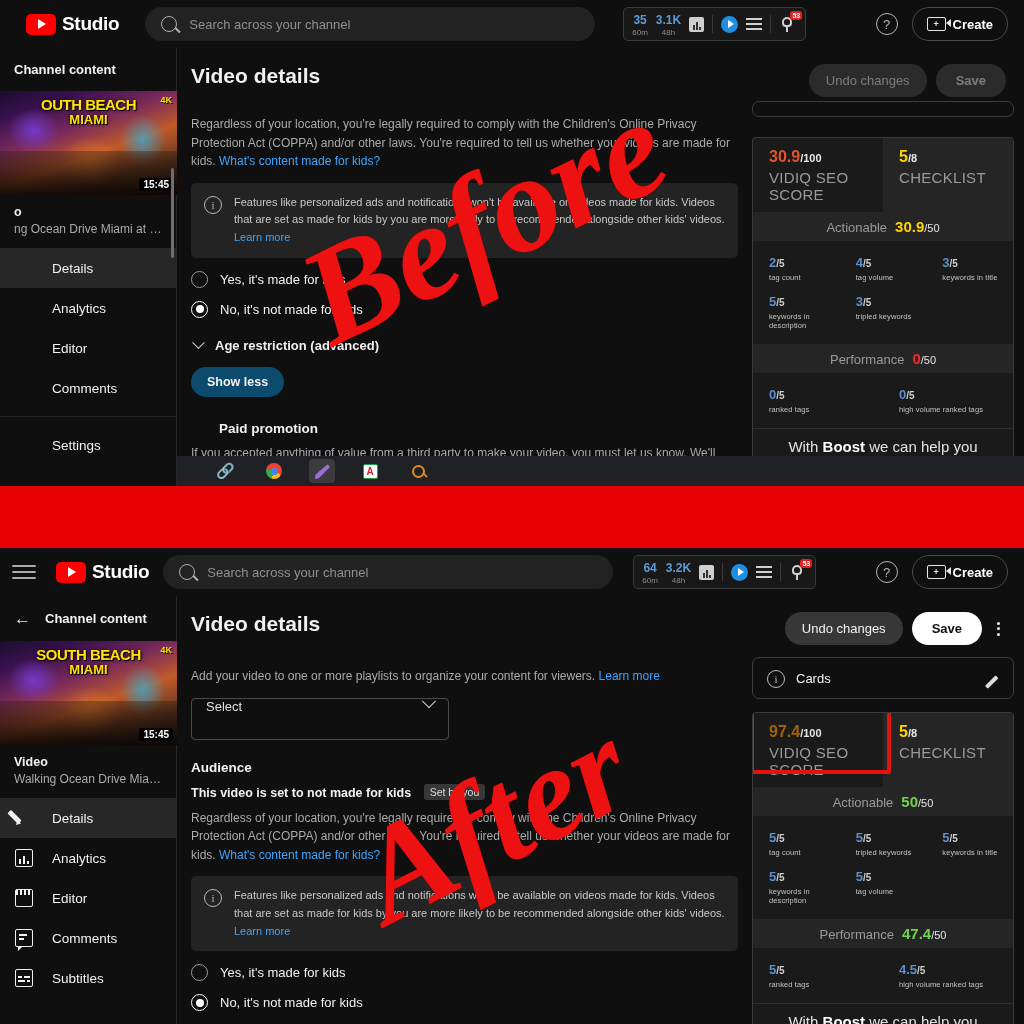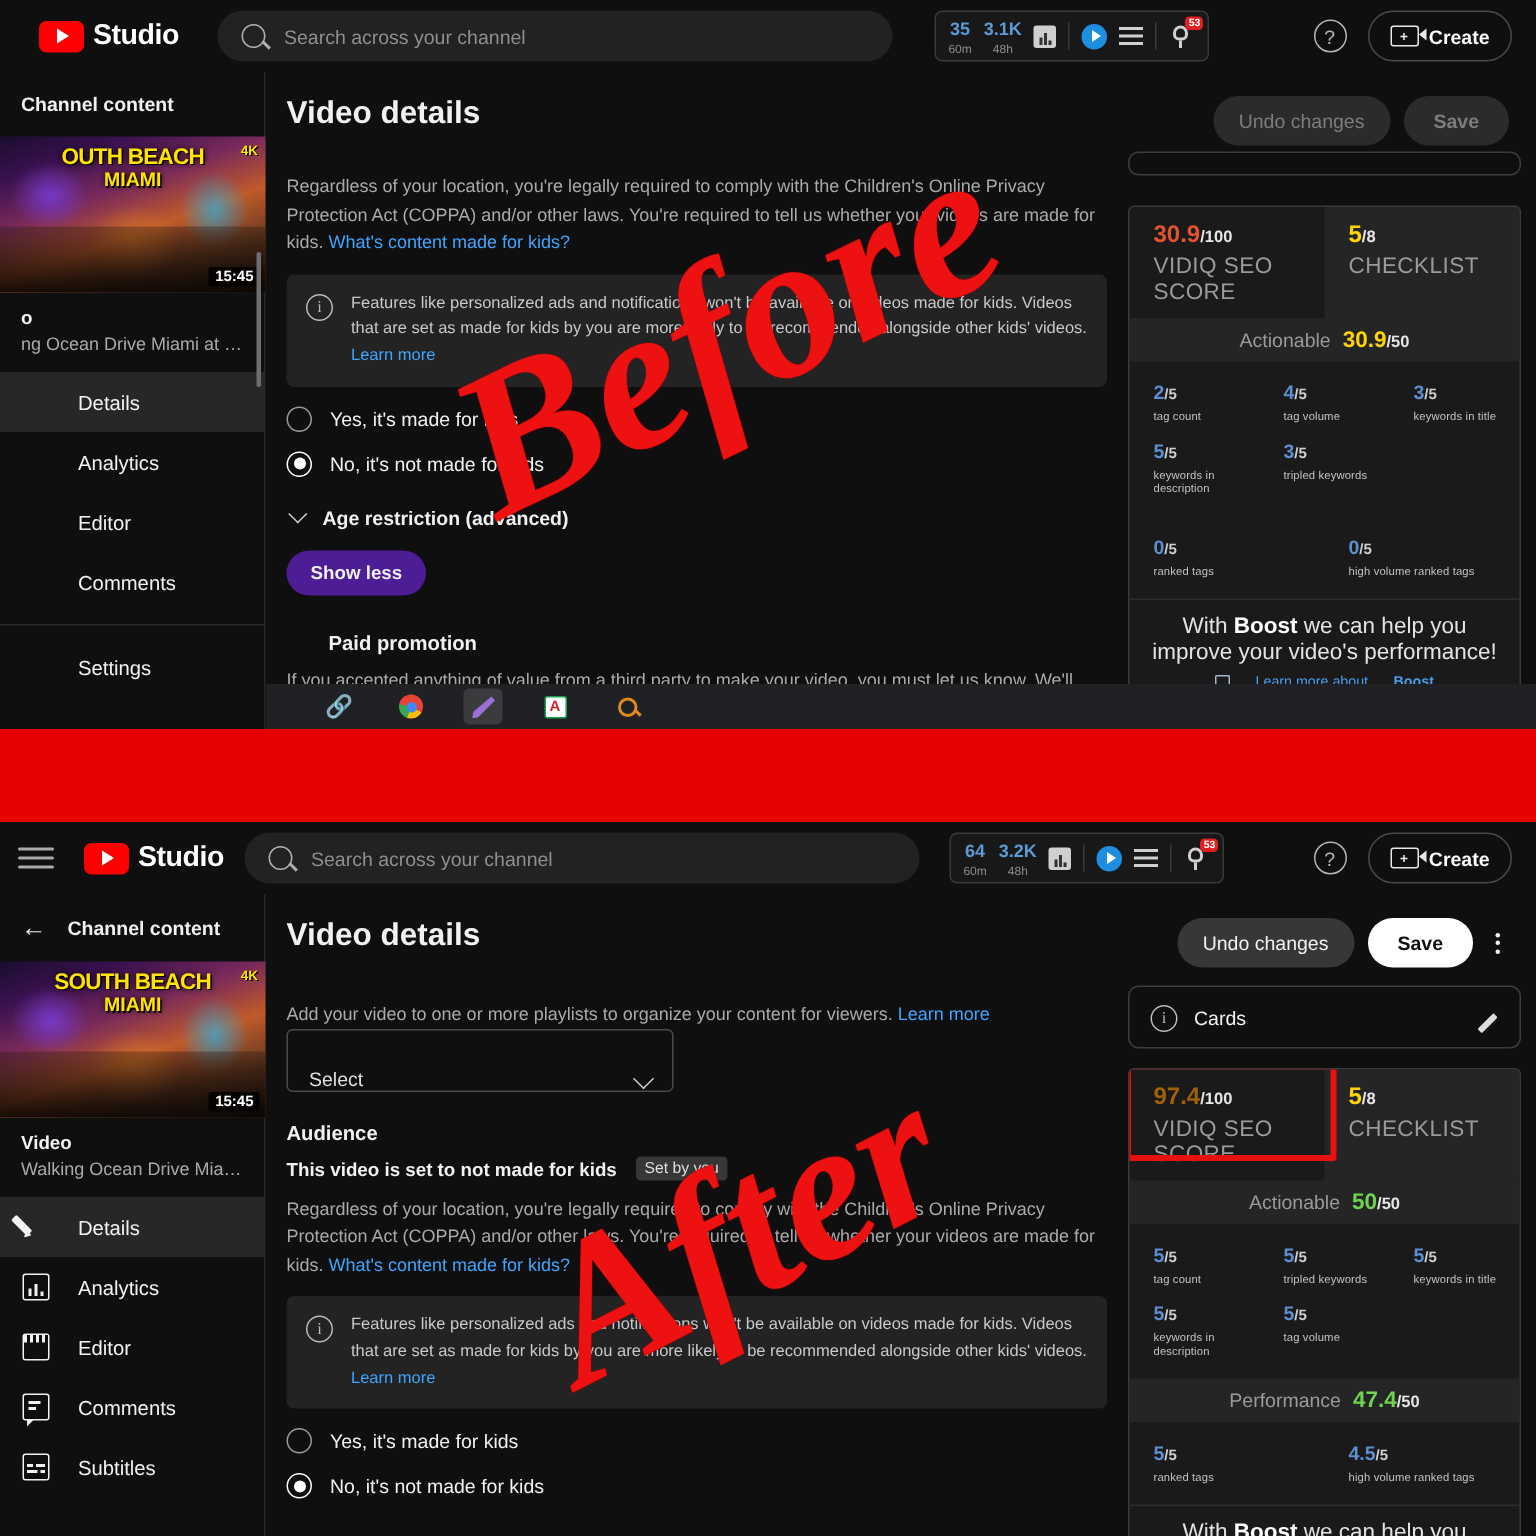--- a/index.html
+++ b/index.html
@@ -156,22 +156,22 @@
   .kebab i { width:3px;height:3px;border-radius:50%;background:#f1f1f1;display:block; }
 
   .content { display: flex; gap: 0; padding: 12px 10px 0 14px; }
   .col-left { flex: 1; padding-right: 14px; }
   .col-right { width: 262px; flex: none; }
 
   .p-muted { color: #aaa; font-size: 12px; line-height: 1.55; }
   .lnk { color: #3ea6ff; }
   .sec-h { color: #f1f1f1; font-size: 13.5px; font-weight: 700; }
 
-  .select-box { margin-top: 0; width: 258px; height: 42px; border: 1px solid #4a4a4a;
-    border-radius: 4px; display:flex; align-items:flex-end; padding: 0 14px; color:#e0e0e0; font-size:13px; }
+  .select-box { margin-top: 12px; width: 258px; height: 42px; border: 1px solid #4a4a4a;
+    border-radius: 4px; display:flex; align-items:flex-start; padding: 0 14px; color:#e0e0e0; font-size:13px; }
   .chev { margin-left:auto; width:10px;height:10px;border-right:1.8px solid #cfcfcf;
     border-bottom:1.8px solid #cfcfcf; transform: rotate(45deg) translate(-2px,-2px); }
 
   .set-by { display:inline-block; background:#373737; color:#ddd; font-size:10.5px;
     padding: 2px 6px; border-radius: 3px; vertical-align: middle; margin-left: 8px; }
 
   .notice { margin-top: 12px; background: #232323; border-radius: 5px; padding: 11px 13px;
     display: flex; gap: 12px; align-items: flex-start; }
   .info-ico { width: 18px; height: 18px; border: 1.5px solid #b9b9b9; border-radius: 50%;
     color: #b9b9b9; font-size: 11px; display:flex;align-items:center;justify-content:center;
@@ -183,21 +183,21 @@
     flex: none; display:flex;align-items:center;justify-content:center; }
   .radio.on { border-color: #fff; }
   .radio.on::after { content:""; width:8px;height:8px;border-radius:50%;background:#fff; }
   .radio-lbl { color: #f1f1f1; font-size: 13px; }
 
   .agerow { display:flex; align-items:center; gap:12px; margin-top: 20px; }
   .chev-d { width:9px;height:9px;border-right:1.8px solid #cfcfcf;border-bottom:1.8px solid #cfcfcf;
     transform: rotate(45deg) translate(-2px,-2px); margin-left:3px; }
   .agerow .t { color:#f1f1f1; font-size:13px; font-weight:700; }
 
-  .showless { margin-top: 14px; background: #4c1d95; color:#f1f1f1; font-size:12.5px;
+  .showless { margin-top: 14px; background: #0c4a6e; color:#f1f1f1; font-size:12.5px;
     font-weight:600; padding: 8px 16px; border-radius:18px; display:inline-block; }
 
   
   .cards-box { border: 1px solid #3d3d3d; border-radius: 7px; height: 42px;
     display:flex; align-items:center; padding: 0 14px; gap: 11px; }
   .cards-box .t { color:#f1f1f1; font-size: 13px; }
   .pen-ico { margin-left:auto; width:16px;height:16px; position:relative; }
   .pen-ico::before{content:"";position:absolute;left:2px;top:1px;width:4px;height:15px;
     background:#dcdcdc;transform:rotate(45deg);transform-origin:bottom left;border-radius:1px;}
 
@@ -207,21 +207,21 @@
   .seo-top { display:flex; }
   .seo-cell { flex:1; padding: 10px 0 9px 16px; }
   .seo-cell.alt { background: #252525; }
   .seo-cell .big { font-size: 16px; font-weight: 700; }
   .seo-cell .den { font-size: 11px; font-weight: 700; color: #e6e6e6; }
   .seo-cell .lab { color: #9a9a9a; font-size: 15px; margin-top: 3px; letter-spacing: .3px; }
 
   .seo-band { background: #252525; text-align: center; padding: 6px 0; font-size: 13px; }
   .seo-band .lb { color: #9a9a9a; }
   .seo-band .v { font-weight: 700; font-size: 15px; margin-left: 8px; }
-  .seo-band .vs { font-weight: 700; font-size: 11px; color:#e6e6e6; }
+  .seo-band .vs { font-weight: 400; font-size: 11px; color:#e6e6e6; }
 
   .metrics { padding: 9px 0 7px 0; }
   .mrow { display: flex; }
   .mcell { flex: 1; padding: 3px 0 7px 16px; }
   .mcell .v { font-size: 13px; font-weight: 700; color: #5b8fd0; }
   .mcell .d { font-size: 10px; font-weight: 700; color: #cfcfcf; }
   .mcell .l { color: #c3c3c3; font-size: 7.5px; margin-top: 2px; letter-spacing: .1px; }
 
   .boost { padding: 9px 10px 10px 10px; text-align: center; border-top: 1px solid #2e2e2e; }
   .boost .p1 { color: #e3e3e3; font-size: 15px; }
@@ -439,20 +439,23 @@
                     <span class="v">5</span><span class="d">/5</span>
                     <div class="l">keywords in description</div>
                   </div>
                   <div class="mcell">
                     <span class="v">3</span><span class="d">/5</span>
                     <div class="l">tripled keywords</div>
                   </div>
                   <div class="mcell"></div>
                 </div>
               </div>
+              <div class="seo-band">
+                <span class="lb">Performance</span><span class="v" style="color:#ee2b2b;">0</span><span class="vs">/50</span>
+              </div>
               <div class="metrics">
                 <div class="mrow">
                   <div class="mcell">
                     <span class="v">0</span><span class="d">/5</span>
                     <div class="l">ranked tags</div>
                   </div>
                   <div class="mcell">
                     <span class="v">0</span><span class="d">/5</span>
                     <div class="l">high volume ranked tags</div>
                   </div>

